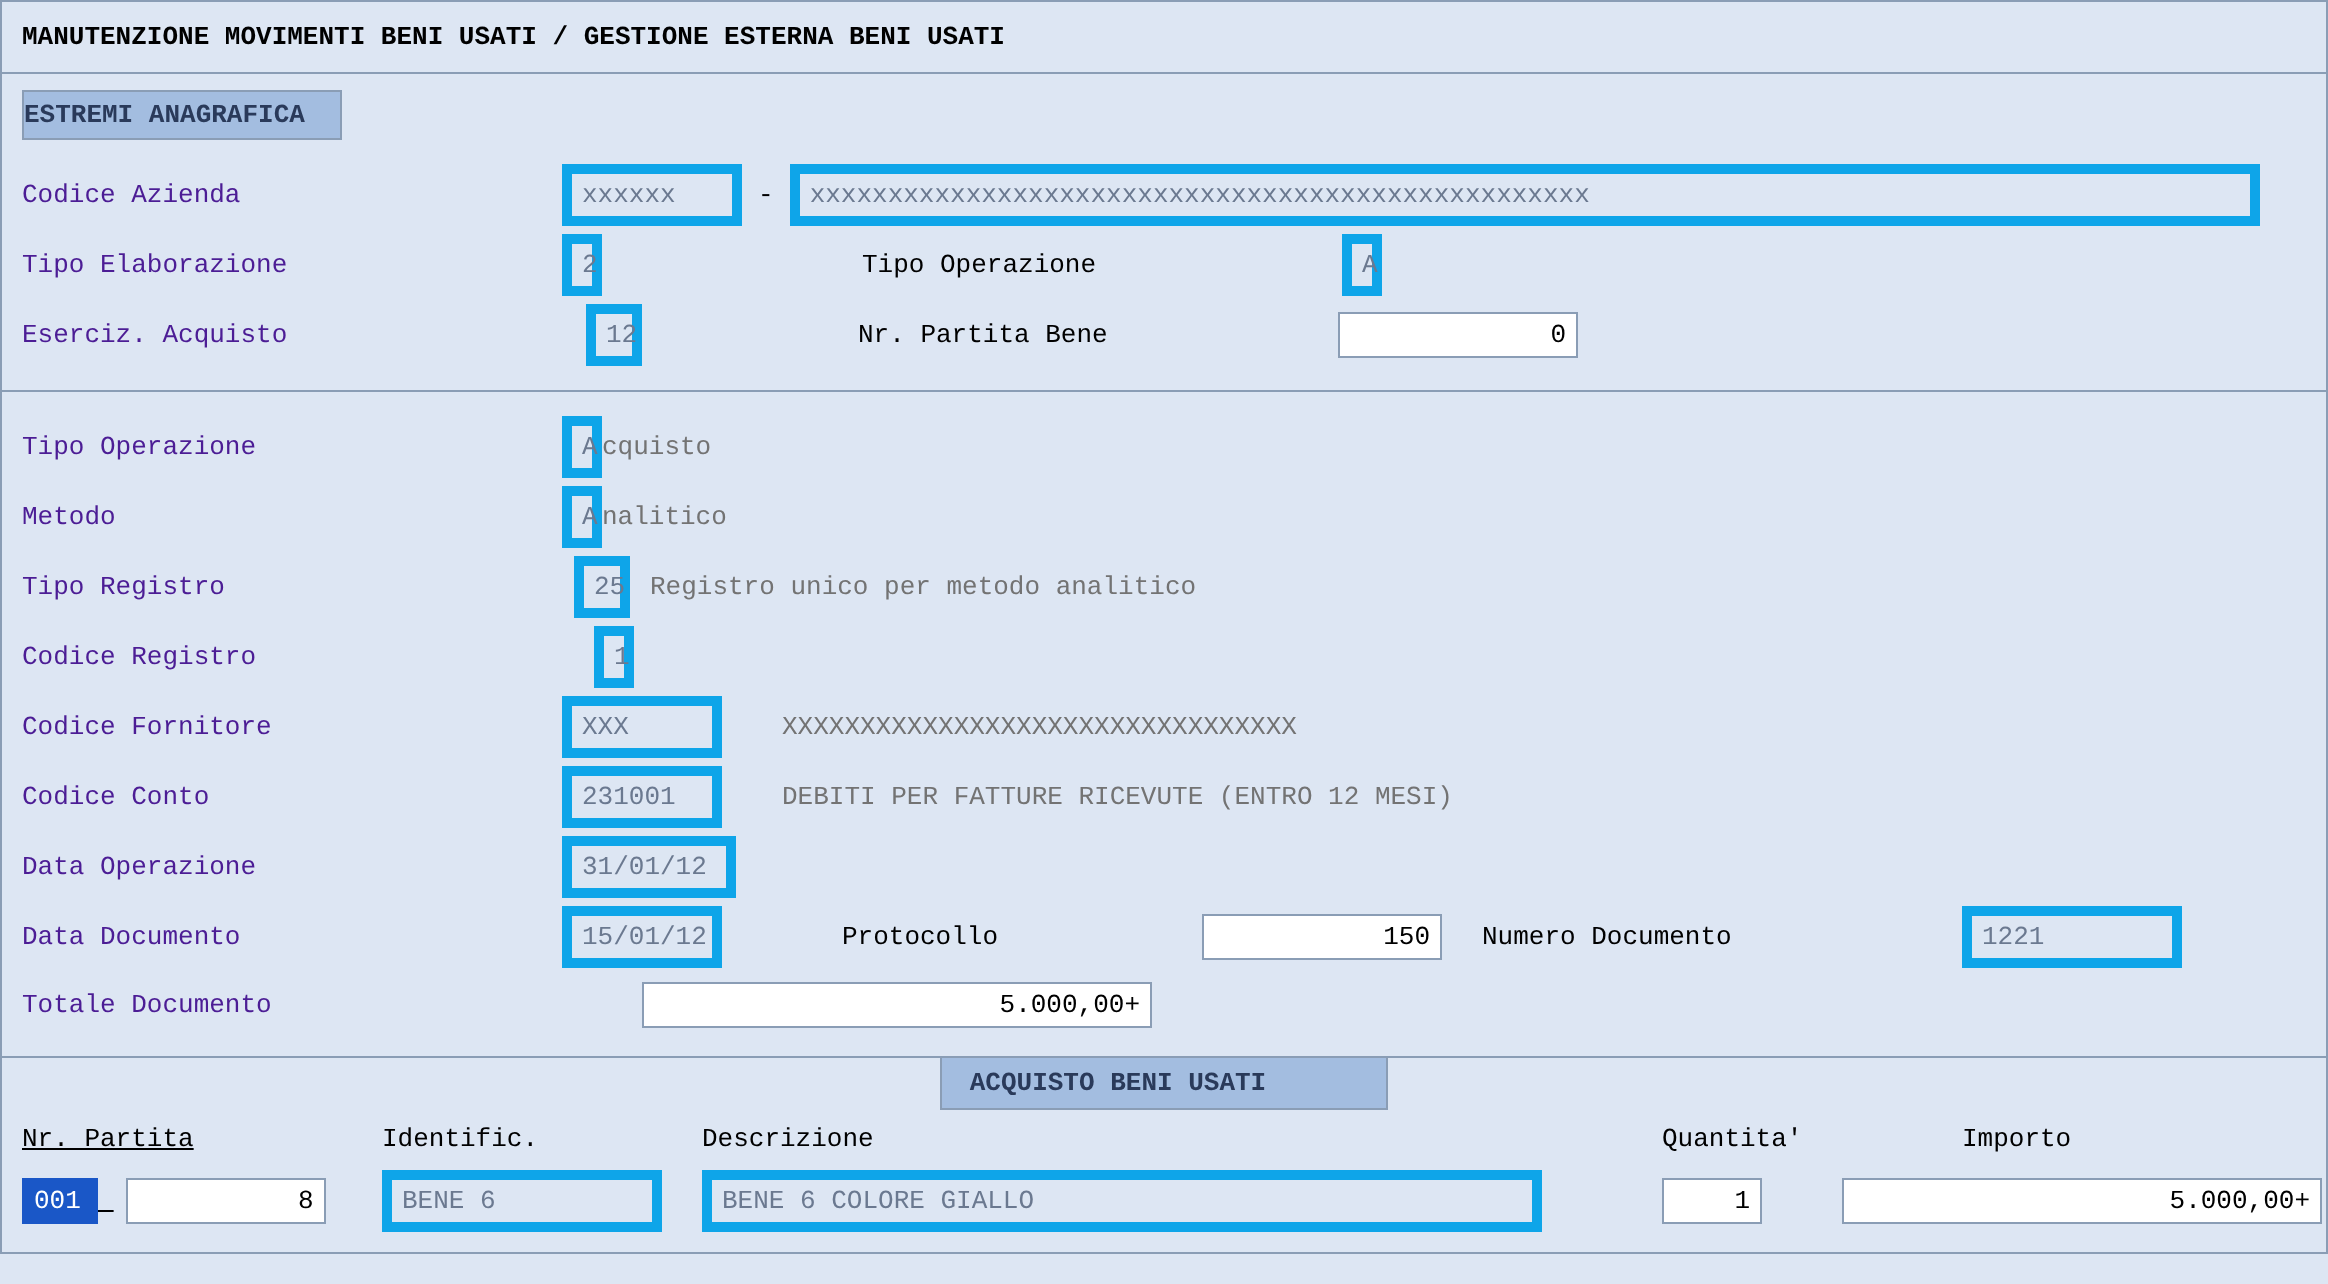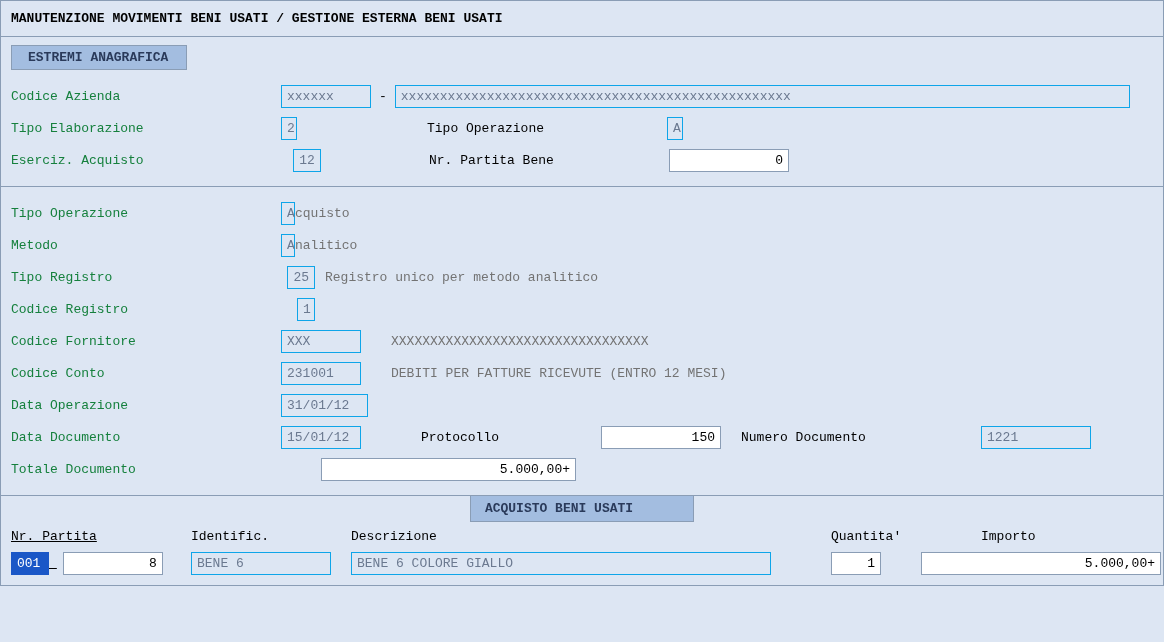--- a/index.html
+++ b/index.html
@@ -24,40 +24,40 @@
   }
   .panel {
     border-top: 1px solid #8a9db5;
     padding: 8px 10px;
   }
   .section-header {
     display: inline-block;
     background: #a3bde0;
     color: #2a3a5a;
     font-weight: bold;
-    padding: 4px 18px 4px 16px;
+    padding: 4px 18px 4px 0;
     border: 1px solid #8a9db5;
     margin-bottom: 8px;
   }
   .row {
     display: flex;
     align-items: center;
     margin: 4px 0;
     min-height: 28px;
   }
   .lbl {
     min-width: 270px;
-    color: #15803d;
+    color: #4c1d95;
   }
   .lbl-sub {
     min-width: 170px;
     padding-left: 10px;
   }
   input.ro, span.ro {
-    border: 1px solid #0ea5e9;
+    border: 5px solid #0ea5e9;
     background: #dde6f3;
     color: #6b7990;
     padding: 3px 5px;
     font-family: "Courier New", monospace;
     font-size: 13px;
     display: inline-block;
   }
   input.wh {
     border: 1px solid #8a9db5;
     background: #fff;

